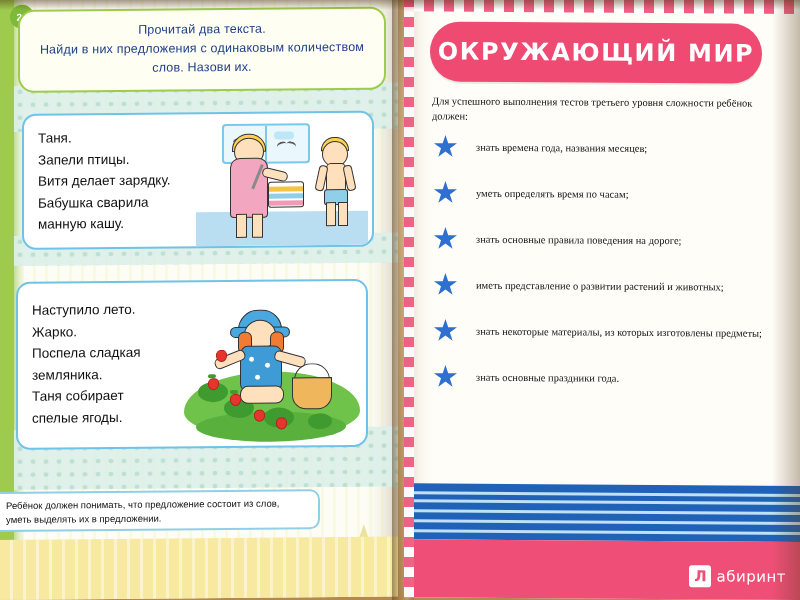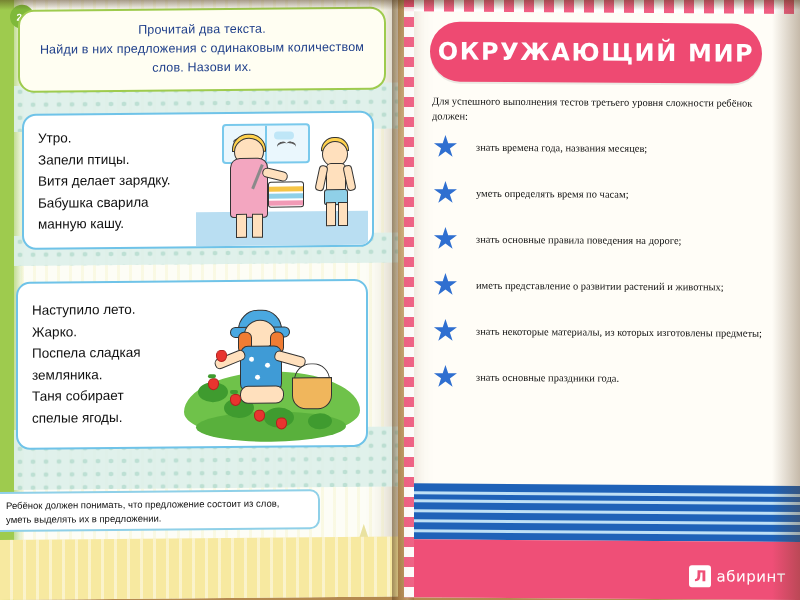--- a/index.html
+++ b/index.html
@@ -240,21 +240,21 @@
     <div class="mint-strip"></div>
     <div class="mint-strip b"></div>
     <div class="mint-strip c"></div>
 
     <div class="instruction">
       <p style="white-space:pre-line">Прочитай два текста.
 Найди в них предложения с одинаковым количеством слов. Назови их.</p>
     </div>
 
     <div class="text-card card1">
-      <div class="card-text" style="white-space:pre-line">Утро.
+      <div class="card-text" style="white-space:pre-line">Таня.
 Запели птицы.
 Витя делает зарядку.
 Бабушка сварила
 манную кашу.</div>
       <div class="ill1">
         <div class="floor"></div>
         <div class="sky-box">
           <div class="divider"></div>
           <div class="bird" style="left:18px;top:12px"></div>
           <div class="bird" style="left:30px;top:22px"></div>

